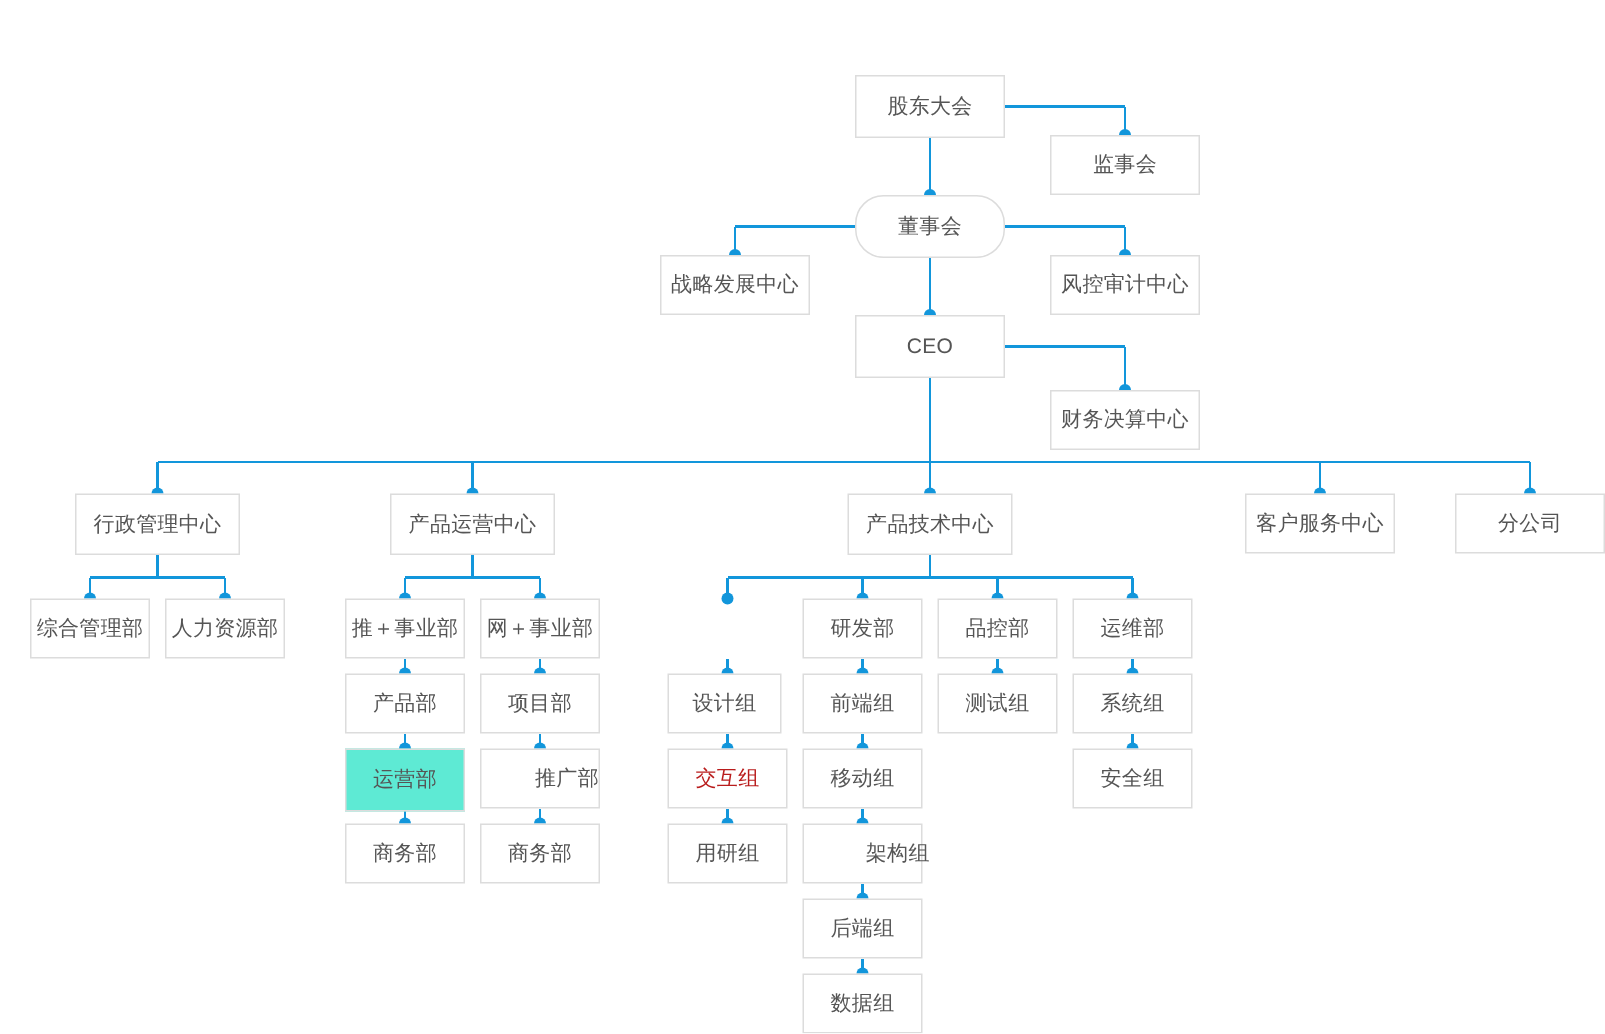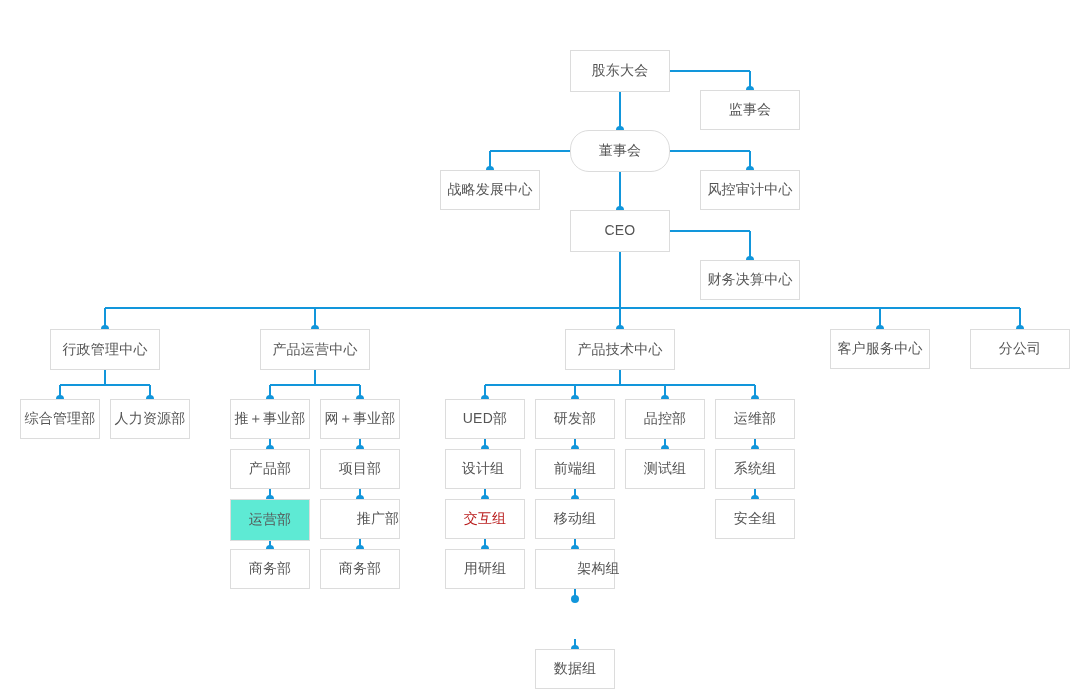--- a/index.html
+++ b/index.html
@@ -146,27 +146,27 @@
     <div class="node" style="left: 20px; top: 399px; width: 80px; height: 40px; border-color: rgb(220, 220, 220); background: rgb(255, 255, 255); color: rgb(85, 85, 85);">综合管理部</div>
     <div class="node" style="left: 110px; top: 399px; width: 80px; height: 40px; border-color: rgb(220, 220, 220); background: rgb(255, 255, 255); color: rgb(85, 85, 85);">人力资源部</div>
     <div class="node" style="left: 230px; top: 399px; width: 80px; height: 40px; border-color: rgb(220, 220, 220); background: rgb(255, 255, 255); color: rgb(85, 85, 85);">推＋事业部</div>
     <div class="node" style="left: 230px; top: 449px; width: 80px; height: 40px; border-color: rgb(220, 220, 220); background: rgb(255, 255, 255); color: rgb(85, 85, 85);">产品部</div>
     <div class="node" style="left: 230px; top: 499px; width: 80px; height: 42px; border-color: rgb(220, 220, 220); background: #5eead4; color: rgb(85, 85, 85);">运营部</div>
     <div class="node" style="left: 230px; top: 549px; width: 80px; height: 40px; border-color: rgb(220, 220, 220); background: rgb(255, 255, 255); color: rgb(85, 85, 85);">商务部</div>
     <div class="node" style="left: 320px; top: 399px; width: 80px; height: 40px; border-color: rgb(220, 220, 220); background: rgb(255, 255, 255); color: rgb(85, 85, 85);">网＋事业部</div>
     <div class="node" style="left: 320px; top: 449px; width: 80px; height: 40px; border-color: rgb(220, 220, 220); background: rgb(255, 255, 255); color: rgb(85, 85, 85);">项目部</div>
     <div class="node" style="left: 320px; top: 499px; width: 80px; height: 40px; border-color: rgb(220, 220, 220); background: rgb(255, 255, 255); color: rgb(85, 85, 85); padding-left: 36px;">推广部</div>
     <div class="node" style="left: 320px; top: 549px; width: 80px; height: 40px; border-color: rgb(220, 220, 220); background: rgb(255, 255, 255); color: rgb(85, 85, 85);">商务部</div>
-    <div class="node" style="left: 445px; top: 399px; width: 80px; height: 40px; border-color: rgb(220, 220, 220); background: rgb(255, 255, 255); color: rgb(85, 85, 85);">UED部</div>
     <div class="node" style="left: 445px; top: 449px; width: 76px; height: 40px; border-color: rgb(220, 220, 220); background: rgb(255, 255, 255); color: rgb(85, 85, 85);">设计组</div>
     <div class="node" style="left: 445px; top: 499px; width: 80px; height: 40px; border-color: rgb(220, 220, 220); background: rgb(255, 255, 255); color: #b91c1c;">交互组</div>
     <div class="node" style="left: 445px; top: 549px; width: 80px; height: 40px; border-color: rgb(220, 220, 220); background: rgb(255, 255, 255); color: rgb(85, 85, 85);">用研组</div>
     <div class="node" style="left: 535px; top: 399px; width: 80px; height: 40px; border-color: rgb(220, 220, 220); background: rgb(255, 255, 255); color: rgb(85, 85, 85);">研发部</div>
     <div class="node" style="left: 535px; top: 449px; width: 80px; height: 40px; border-color: rgb(220, 220, 220); background: rgb(255, 255, 255); color: rgb(85, 85, 85);">前端组</div>
     <div class="node" style="left: 535px; top: 499px; width: 80px; height: 40px; border-color: rgb(220, 220, 220); background: rgb(255, 255, 255); color: rgb(85, 85, 85);">移动组</div>
     <div class="node" style="left: 535px; top: 549px; width: 80px; height: 40px; border-color: rgb(220, 220, 220); background: rgb(255, 255, 255); color: rgb(85, 85, 85); padding-left: 47px;">架构组</div>
+    <div class="node" style="left: 535px; top: 599px; width: 80px; height: 40px; border-color: rgb(220, 220, 220); background: rgb(255, 255, 255); color: rgb(85, 85, 85);">后端组</div>
     <div class="node" style="left: 535px; top: 649px; width: 80px; height: 40px; border-color: rgb(220, 220, 220); background: rgb(255, 255, 255); color: rgb(85, 85, 85); text-align: right;">数据组</div>
     <div class="node" style="left: 625px; top: 399px; width: 80px; height: 40px; border-color: rgb(220, 220, 220); background: rgb(255, 255, 255); color: rgb(85, 85, 85);">品控部</div>
     <div class="node" style="left: 625px; top: 449px; width: 80px; height: 40px; border-color: rgb(220, 220, 220); background: rgb(255, 255, 255); color: rgb(85, 85, 85);">测试组</div>
     <div class="node" style="left: 715px; top: 399px; width: 80px; height: 40px; border-color: rgb(220, 220, 220); background: rgb(255, 255, 255); color: rgb(85, 85, 85);">运维部</div>
     <div class="node" style="left: 715px; top: 449px; width: 80px; height: 40px; border-color: rgb(220, 220, 220); background: rgb(255, 255, 255); color: rgb(85, 85, 85);">系统组</div>
     <div class="node" style="left: 715px; top: 499px; width: 80px; height: 40px; border-color: rgb(220, 220, 220); background: rgb(255, 255, 255); color: rgb(85, 85, 85);">安全组</div>
   </div>
 
 </body></html>

